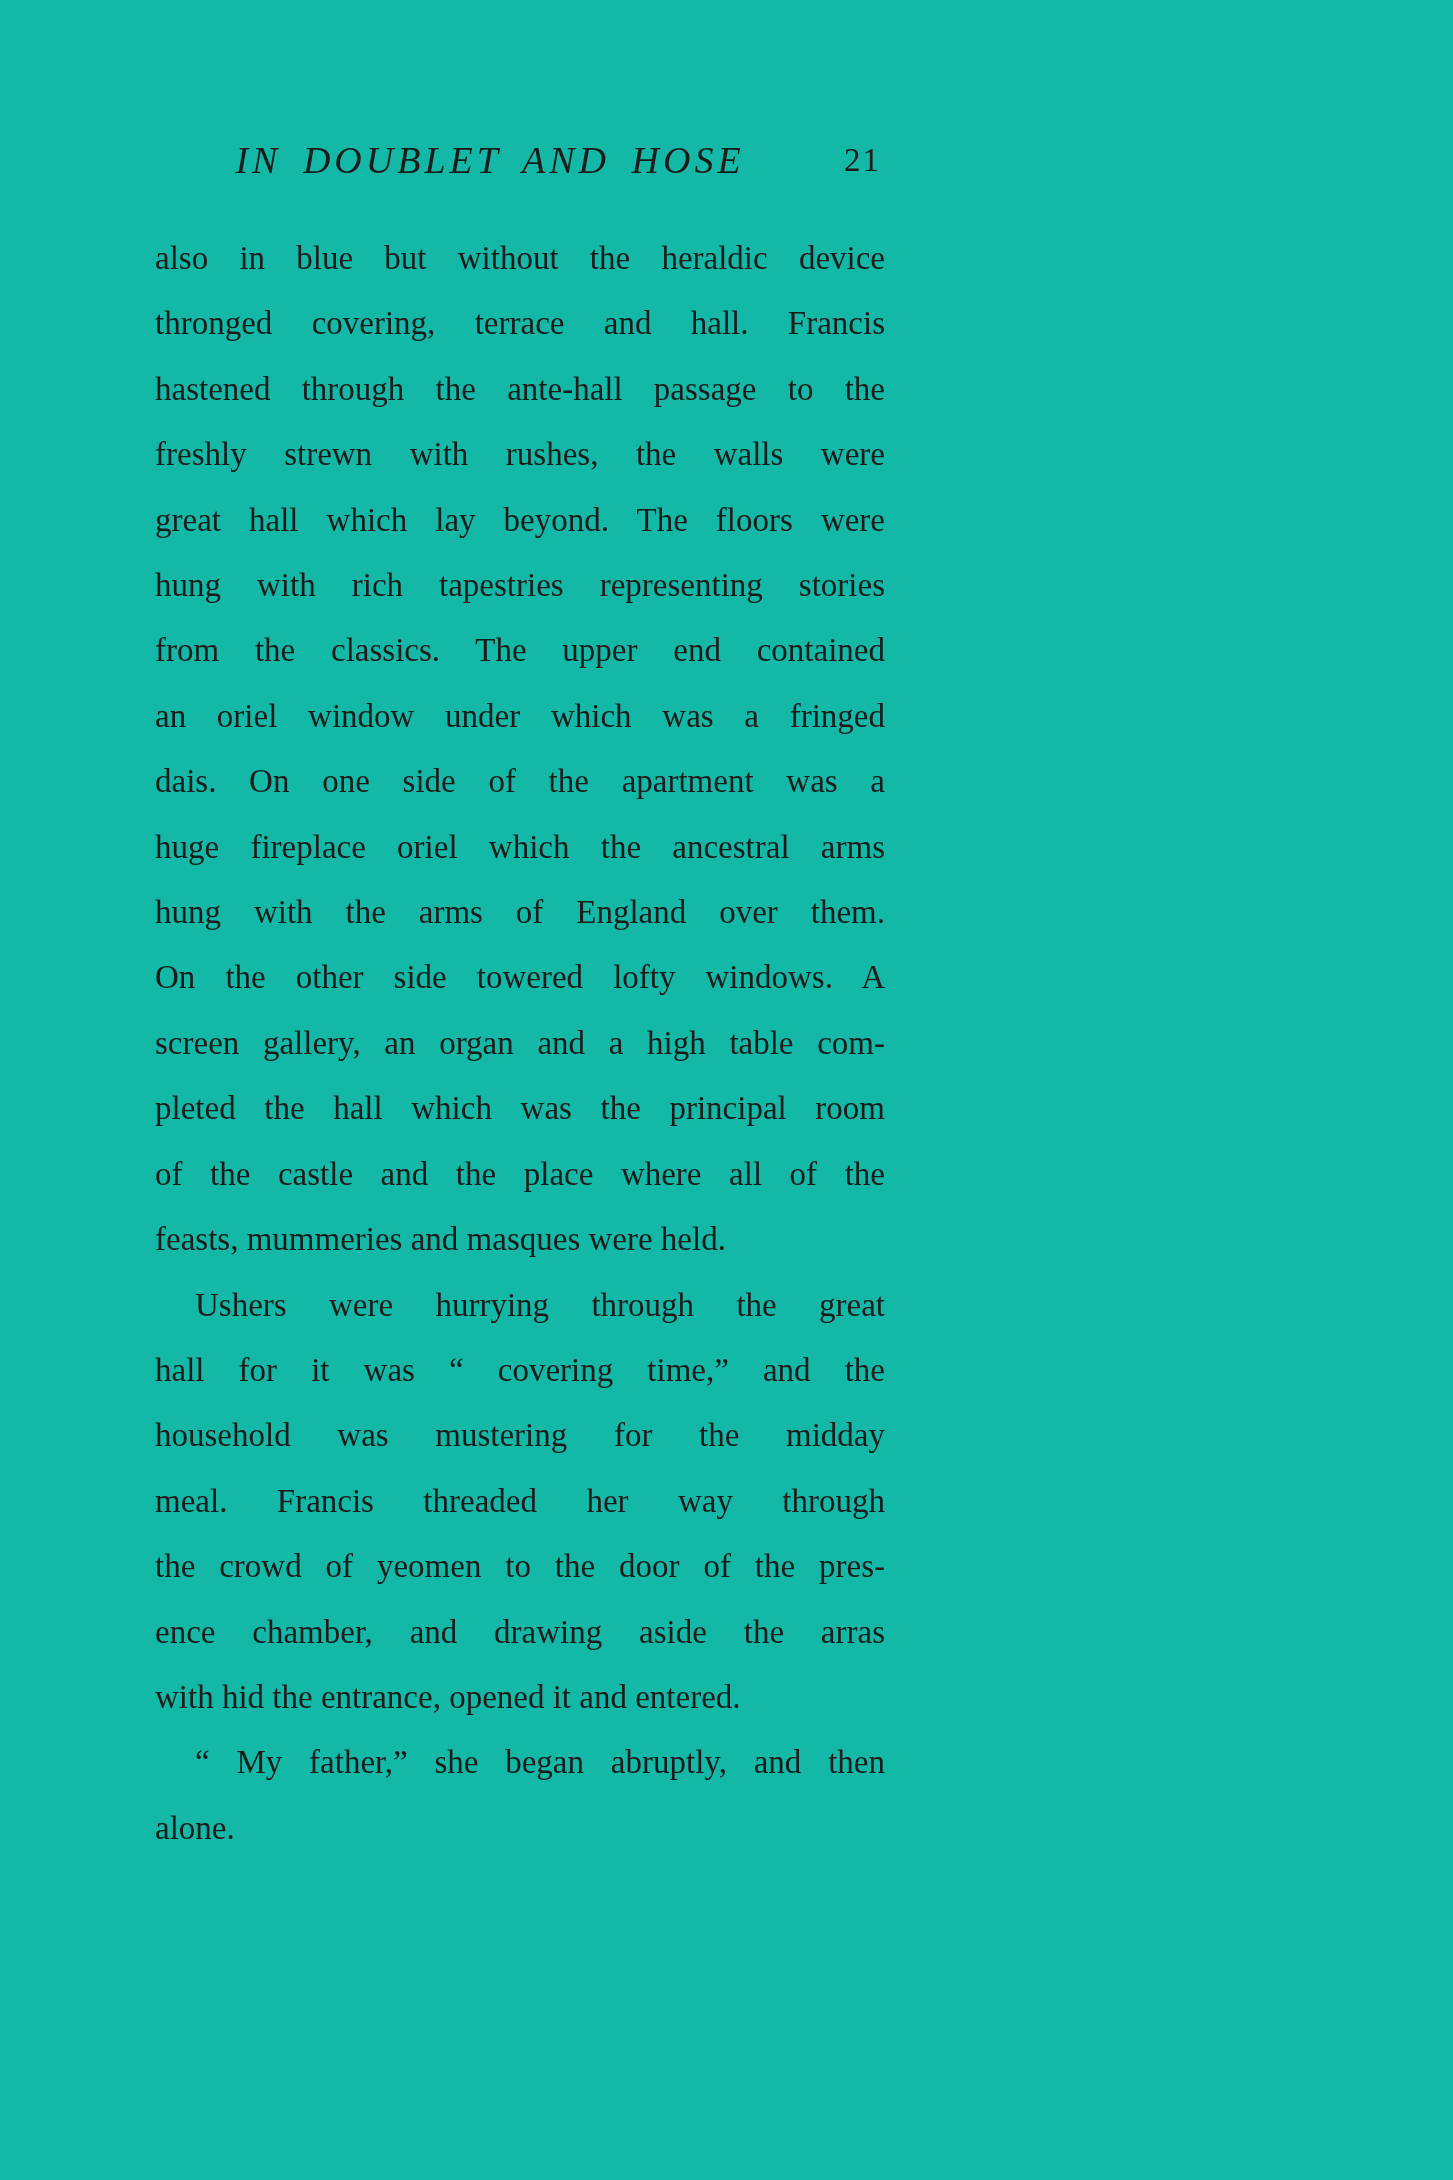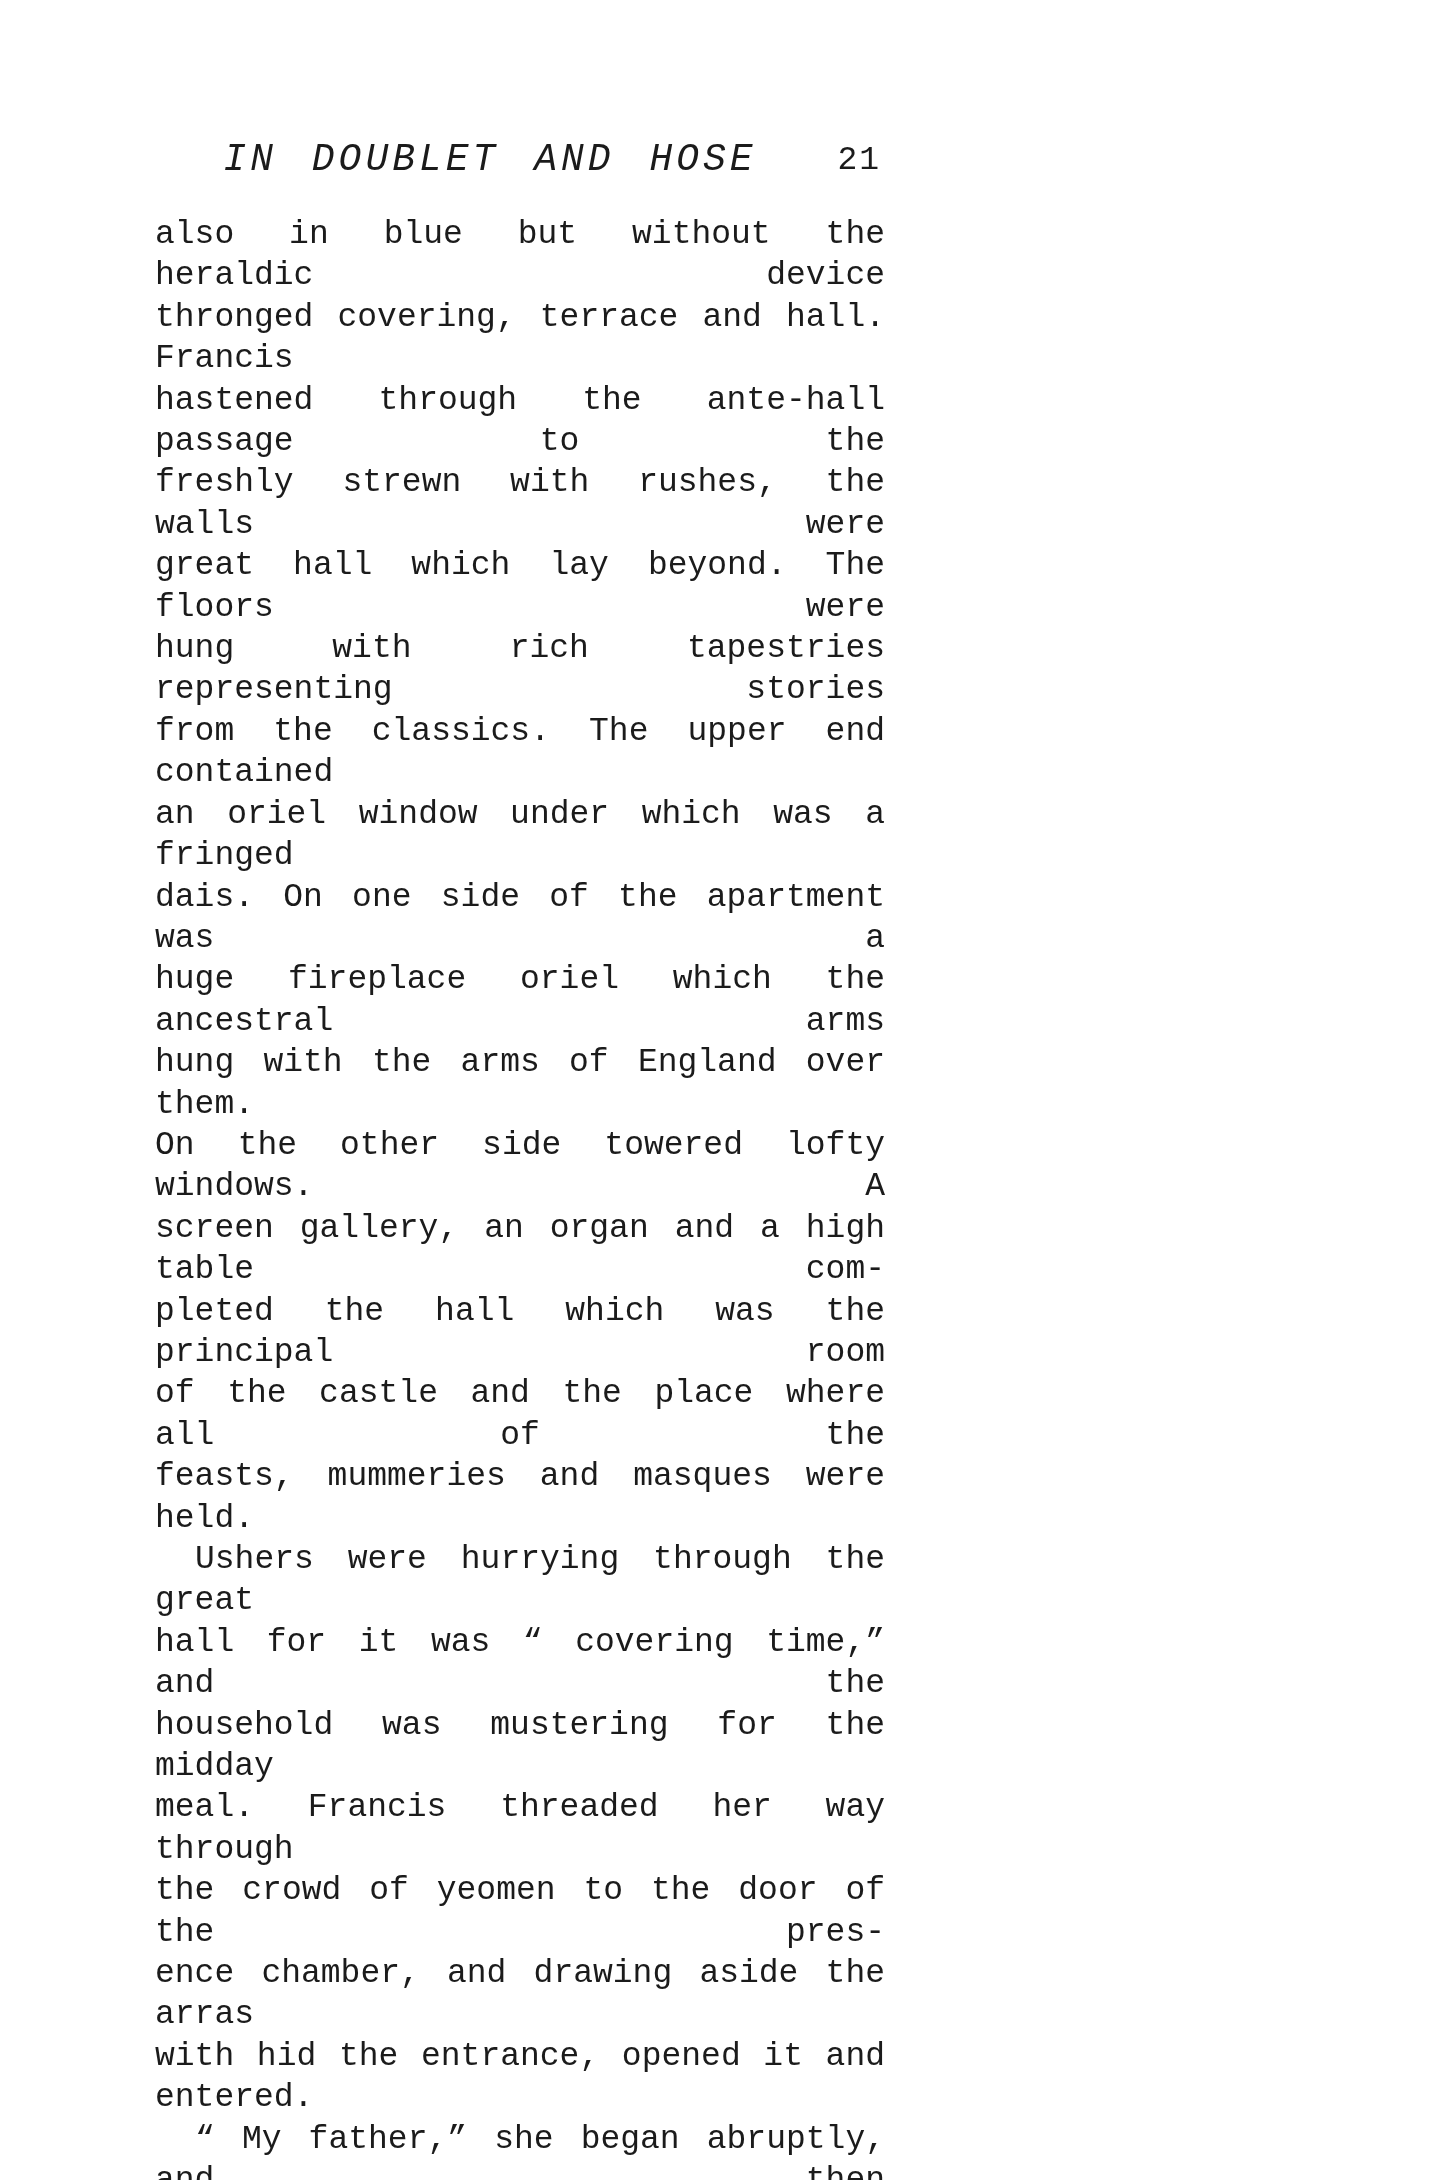--- a/index.html
+++ b/index.html
@@ -4,22 +4,22 @@
 <style>
   html, body {
     margin: 0;
     padding: 0;
     background: #e8e8e6;
   }
   .page {
     position: relative;
     width: 1453px;
     height: 2180px;
-    background: #ffffff;
-    font-family: Liberation Mono, monospace;
+    background: #14b8a6;
+    font-family: Liberation Serif, serif;
     color: #1b1b1b;
     overflow: hidden;
   }
   .running-header {
     position: absolute;
     top: 138px;
     left: 155px;
     width: 730px;
     height: 50px;
   }
@@ -48,20 +48,21 @@
     top: 214px;
     left: 155px;
     width: 730px;
     font-size: 33px;
     line-height: 41.4px;
   }
   .line {
     text-align: justify;
     text-align-last: justify;
     white-space: normal;
+    margin-top: 24px;
   }
   .line.last {
     text-align-last: left;
   }
   .line.indent {
     text-indent: 40px;
   }
 </style>
 </head>
 <body>

